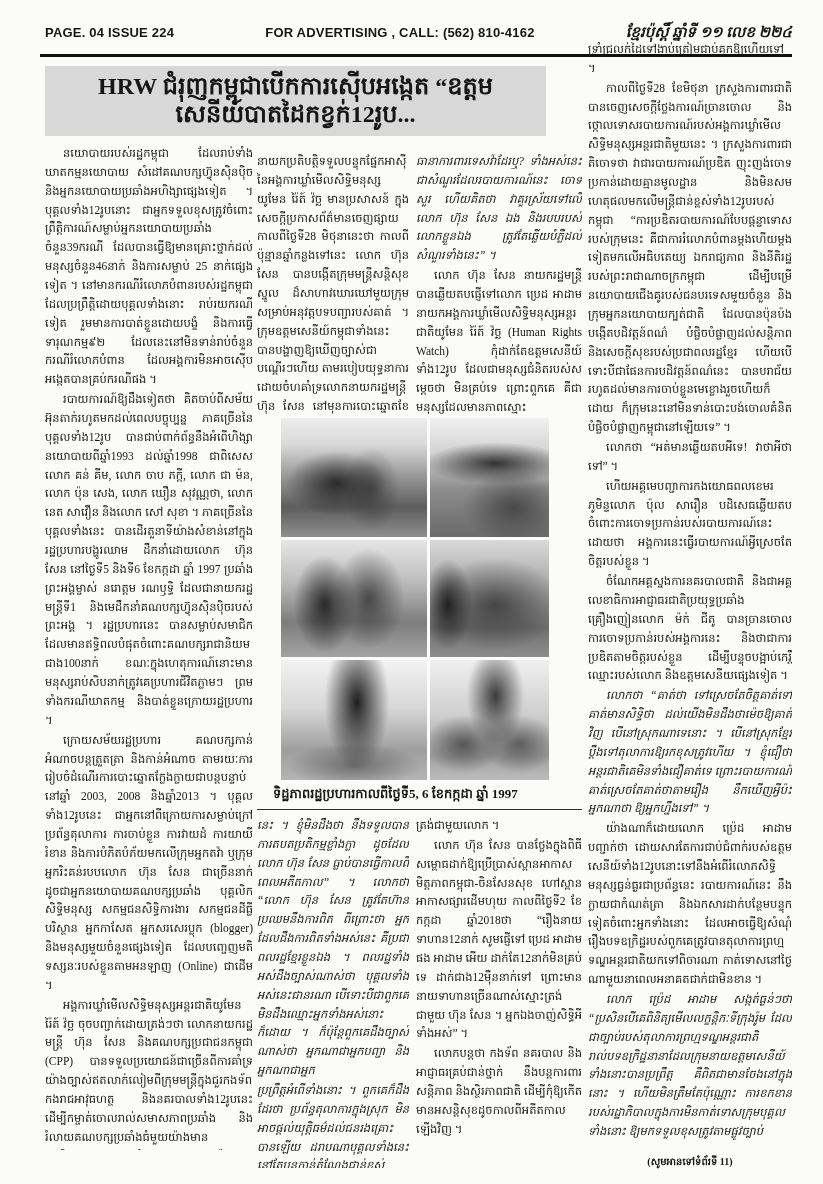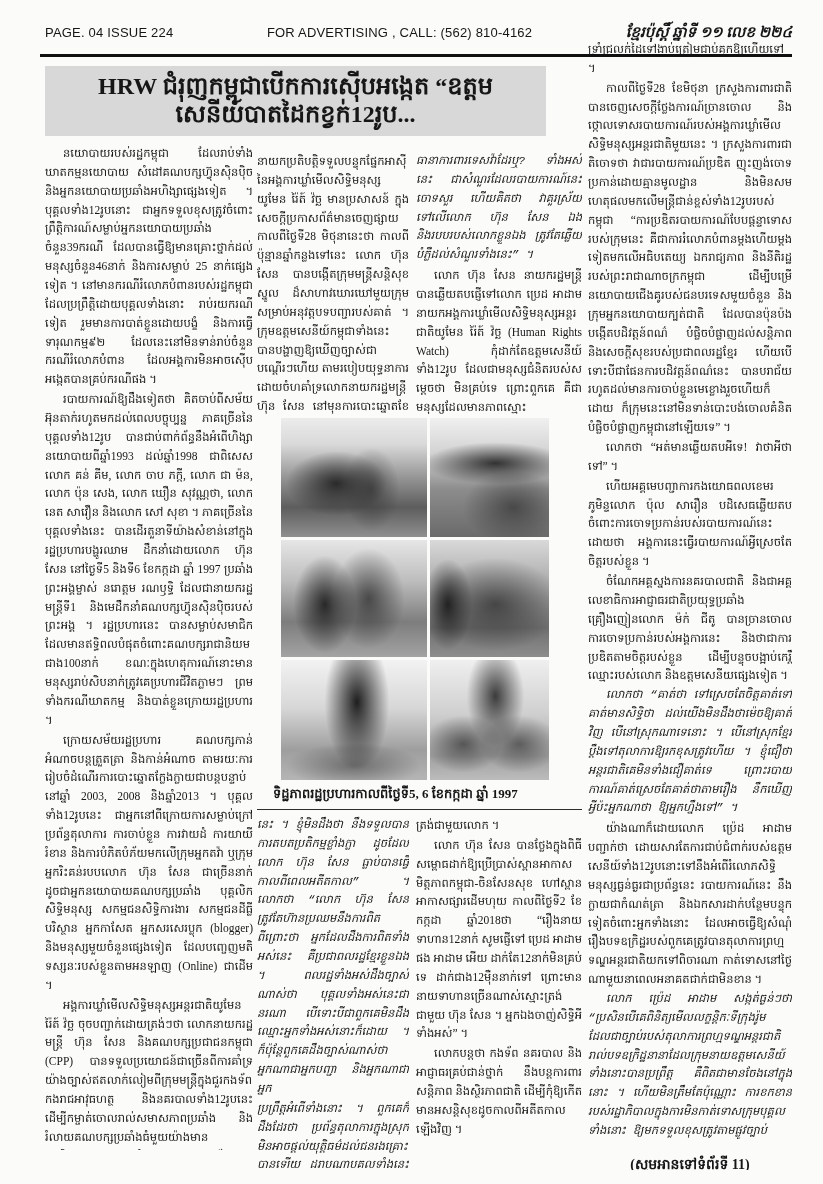--- a/index.html
+++ b/index.html
@@ -7,47 +7,47 @@
     position:relative;width:823px;height:1184px;background:#fbfbf9;
     font-family:"Liberation Serif","DejaVu Serif",serif;color:#161616;overflow:hidden;
   }
   
   .hdr{
     position:absolute;left:45px;top:22px;width:747px;
     display:flex;justify-content:space-between;align-items:baseline;
   }
   .hdr-left,.hdr-center{
     font-family:"Liberation Sans","DejaVu Sans",sans-serif;
-    font-weight:normal;font-size:13px;letter-spacing:.2px;
+    font-weight:bold;font-size:13px;letter-spacing:.2px;
   }
   .hdr-right{font-weight:bold;font-size:15px;font-style:italic;}
   .hdr-rule{position:absolute;left:40px;top:54px;width:752px;height:3px;background:#101010;}
 
   
   .headline-box{
     position:absolute;left:45px;top:66px;width:501px;height:70px;background:#d8d8d8;
     display:flex;align-items:center;justify-content:center;
   }
   .headline-box h1{margin:17px;font-size:24px;font-weight:bold;line-height:1.15;text-align:center;padding:0 8px;}
 
   
   .col{
     position:absolute;overflow:hidden;text-align:justify;
     font-size:11.5px;line-height:1.64;
   }
   .col p{margin:0 0 1px 0;text-indent:18px;}
   .col p.noindent{text-indent:0;}
-  .col p.italic{font-style:italic;font-family:Liberation Mono, monospace;}
+  .col p.italic{font-style:italic;}
   .col1{left:45px;top:144px;width:208px;height:1006px;}
   .col2t{left:257px;top:152px;width:152px;height:262px;}
   .col3t{left:416px;top:152px;width:166px;height:262px;}
   .col2b{left:257px;top:816px;width:152px;height:352px;}
   .col3b{left:416px;top:816px;width:166px;height:352px;}
   .col4{left:588px;top:40px;width:204px;height:1130px;}
-  .col4 p.more{font-weight:bold;font-size:14px;text-align:center;text-indent:0;margin-top:13px;}
+  .col4 p.more{font-weight:bold;font-size:10px;text-align:center;text-indent:0;margin-top:13px;}
 
   
   .photos{
     position:absolute;left:281px;top:418px;width:268px;height:362px;
     display:grid;grid-template-columns:146px 119px;grid-template-rows:119px 117px:120px;
     grid-template-rows:119px 117px 120px;gap:3px;background:#fbfbf9;
   }
   .ph{position:relative;overflow:hidden;background:#888;}
   .ph1{background:
       radial-gradient(ellipse 70px 45px at 38% 55%, rgba(25,25,25,.85), transparent 72%),

